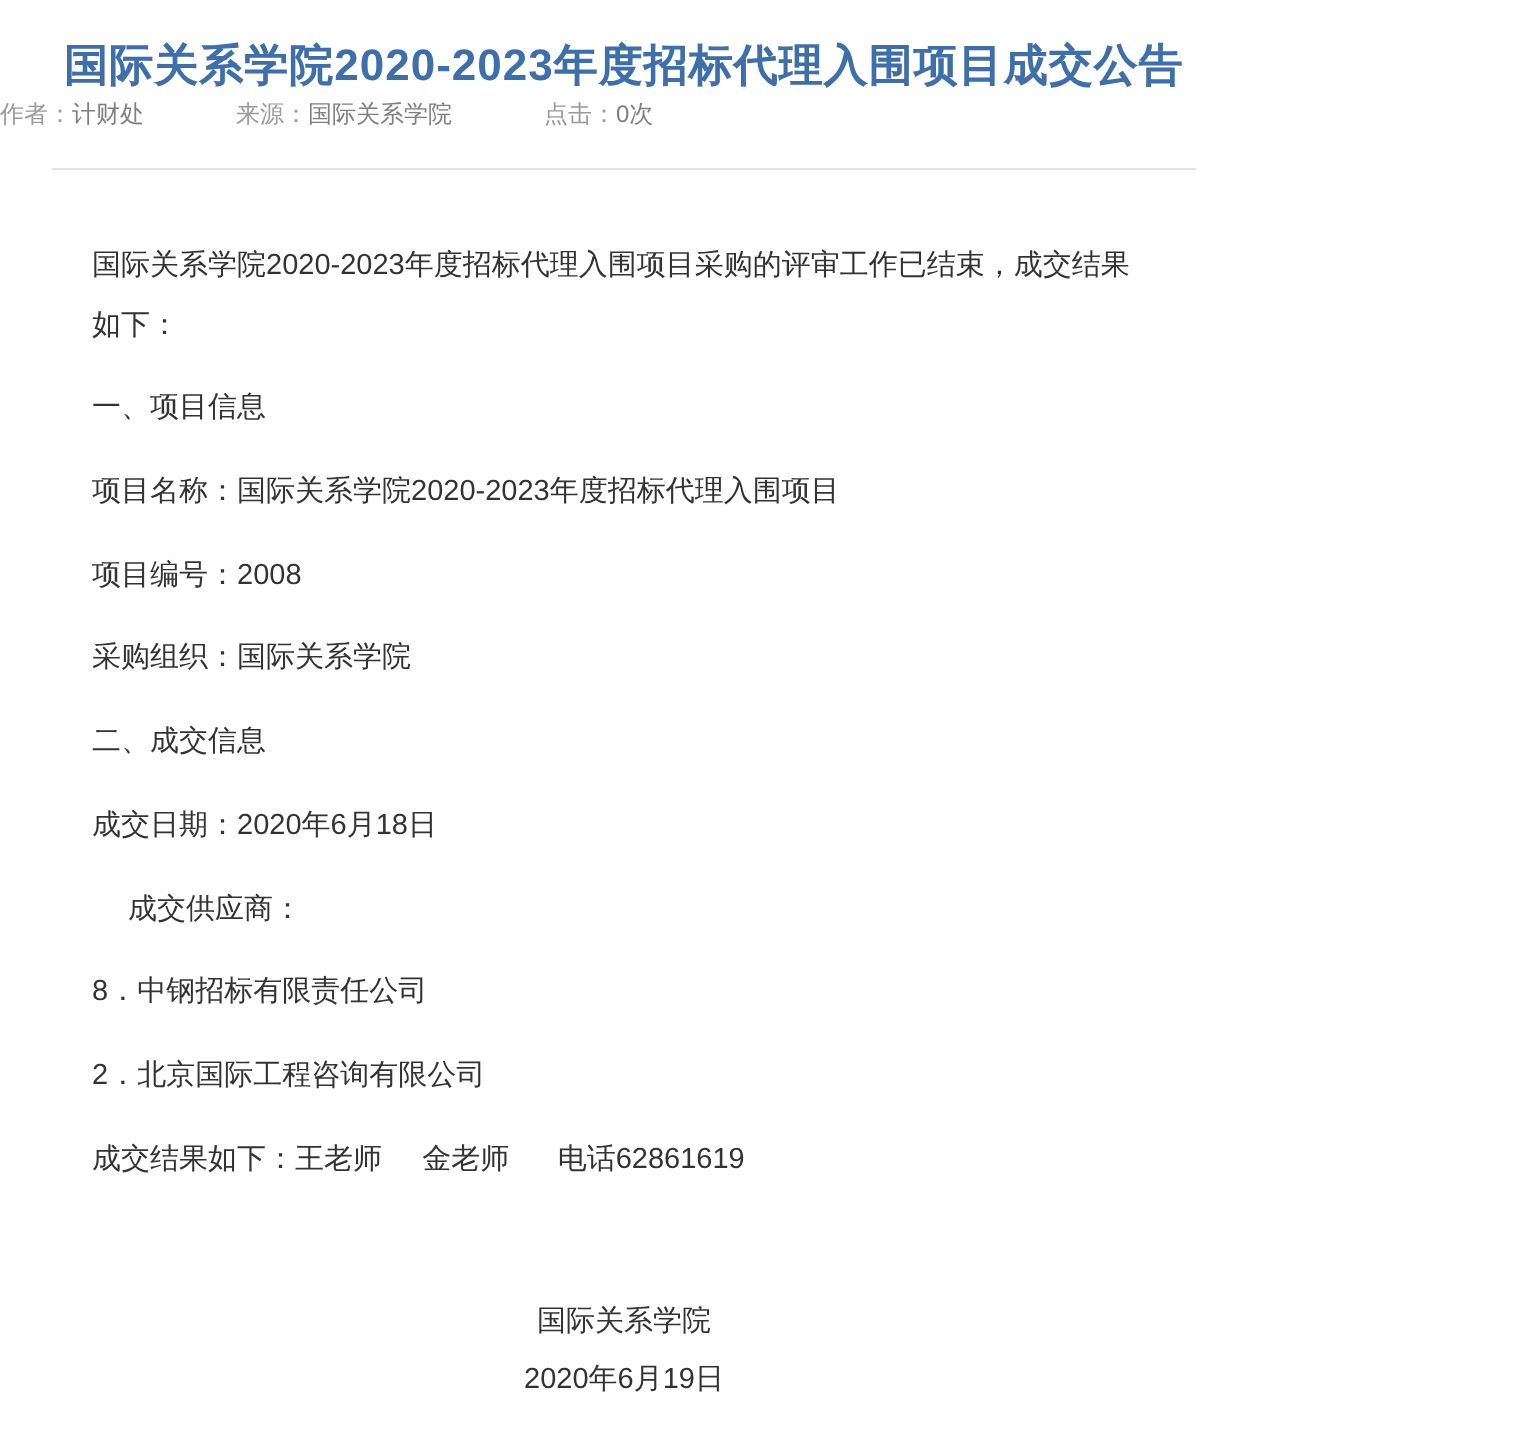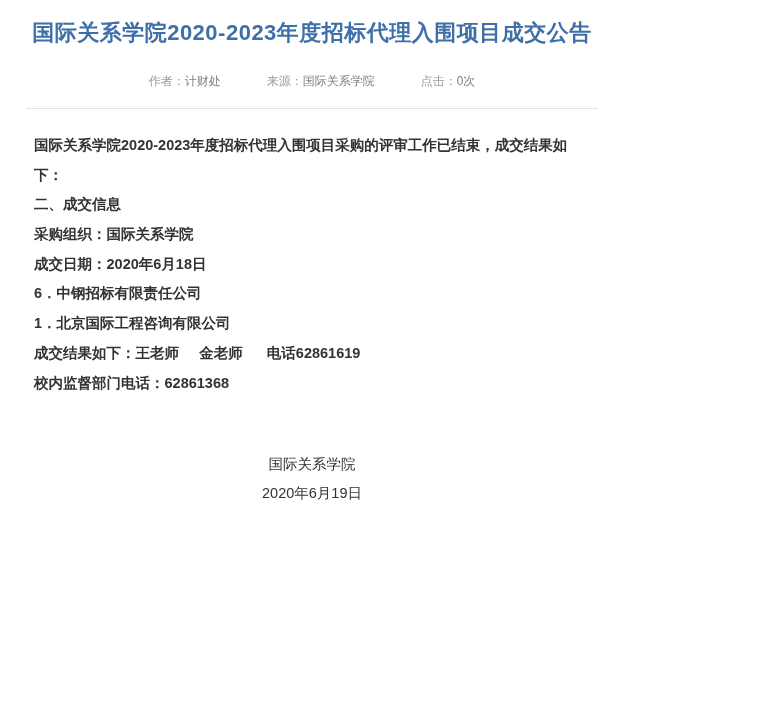--- a/index.html
+++ b/index.html
@@ -24,24 +24,22 @@
     text-align: center;
     font-size: 22px;
     font-weight: bold;
     color: #3f6fa8;
     letter-spacing: 0.5px;
     padding-top: 18px;
     line-height: 1.4;
   }
   .meta-row {
     display: flex;
-    justify-content: center;
     align-items: center;
     gap: 46px;
-    margin-top: 24px;
     font-size: 12px;
     color: #8a8a8a;
   }
   .meta-item {
     white-space: nowrap;
   }
   .meta-item .meta-label {
     color: #9a9a9a;
   }
   .meta-item .meta-value {
@@ -51,23 +49,22 @@
     margin: 18px 26px 0 26px;
     border-top: 1px solid #e3e3e3;
   }
   .body {
     padding: 22px 34px 0 34px;
     font-size: 14.5px;
     line-height: 2.05;
     color: #333333;
   }
   .body p {
-    margin: 0;
+    margin: 12px;
     white-space: pre-wrap;
-    font-weight: bold;
   }
   .indent-sub {
     padding-left: 18px;
   }
   .list-item {
     padding-left: 0;
   }
   .signature {
     margin-top: 52px;
     text-align: center;
@@ -95,27 +92,30 @@
     </span>
     <span class="meta-item">
       <span class="meta-label">点击：</span><span class="meta-value">0次</span>
     </span>
   </div>
 
   <div class="divider"></div>
 
   <div class="body">
     <p>国际关系学院2020-2023年度招标代理入围项目采购的评审工作已结束，成交结果如下：</p>
+    <p>一、项目信息</p>
+    <p>项目名称：国际关系学院2020-2023年度招标代理入围项目</p>
+    <p>项目编号：2008</p>
+    <p>采购组织：国际关系学院</p>
     <p>二、成交信息</p>
-    <p>采购组织：国际关系学院</p>
     <p>成交日期：2020年6月18日</p>
-    <p class="list-item">6．中钢招标有限责任公司</p>
-    <p class="list-item">1．北京国际工程咨询有限公司</p>
+    <p class="indent-sub">成交供应商：</p>
+    <p class="list-item">8．中钢招标有限责任公司</p>
+    <p class="list-item">2．北京国际工程咨询有限公司</p>
     <p>成交结果如下：王老师     金老师      电话62861619</p>
-    <p>校内监督部门电话：62861368</p>
   </div>
 
   <div class="signature">
     <span class="sig-line">国际关系学院</span>
     <span class="sig-line">2020年6月19日</span>
   </div>
 
 </div>
 
 </body></html>

